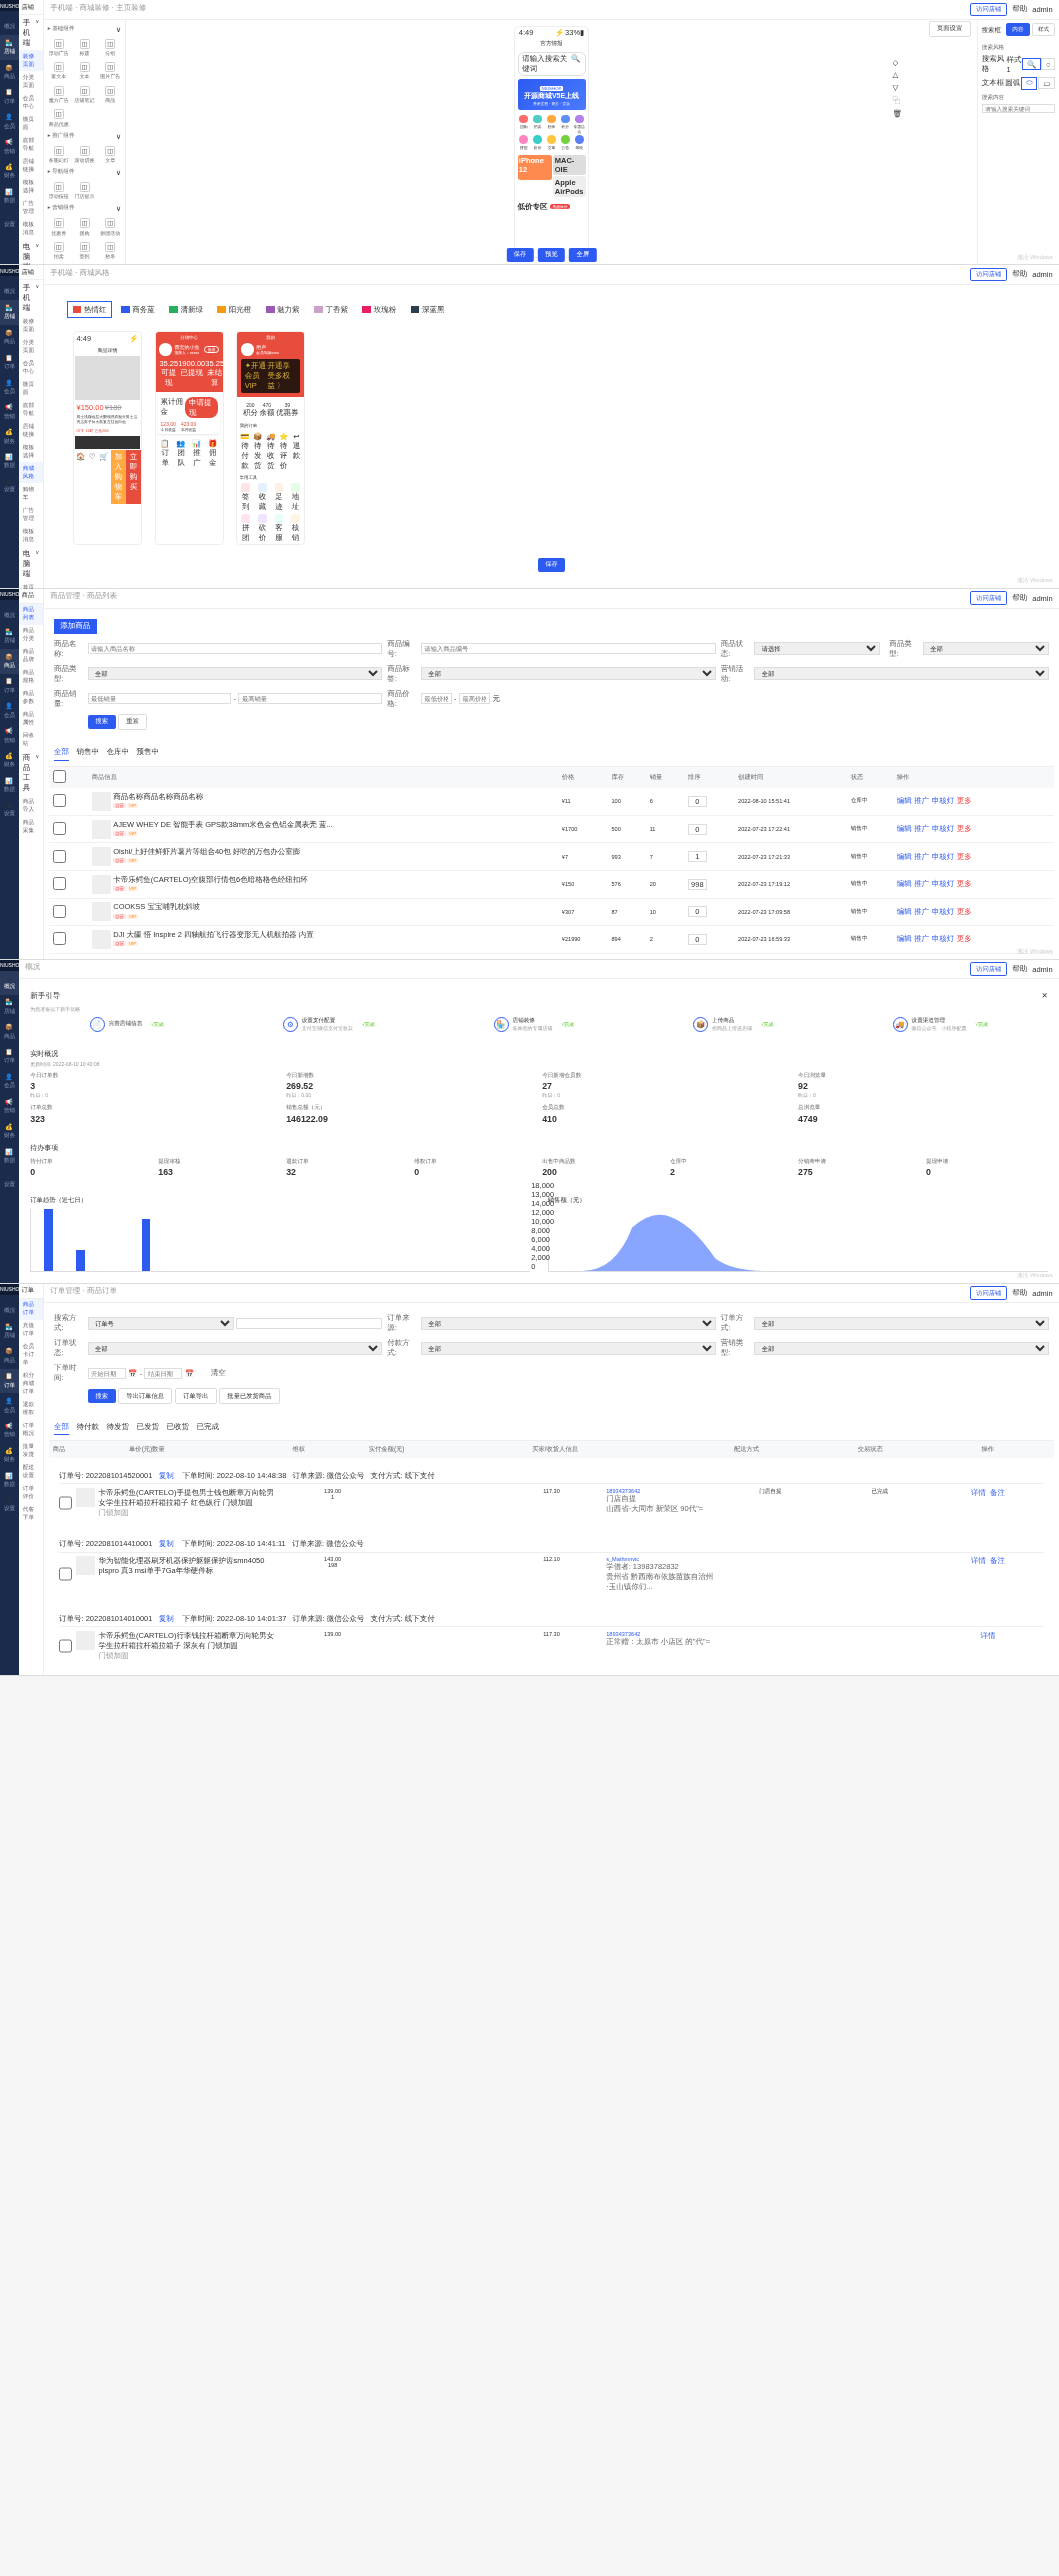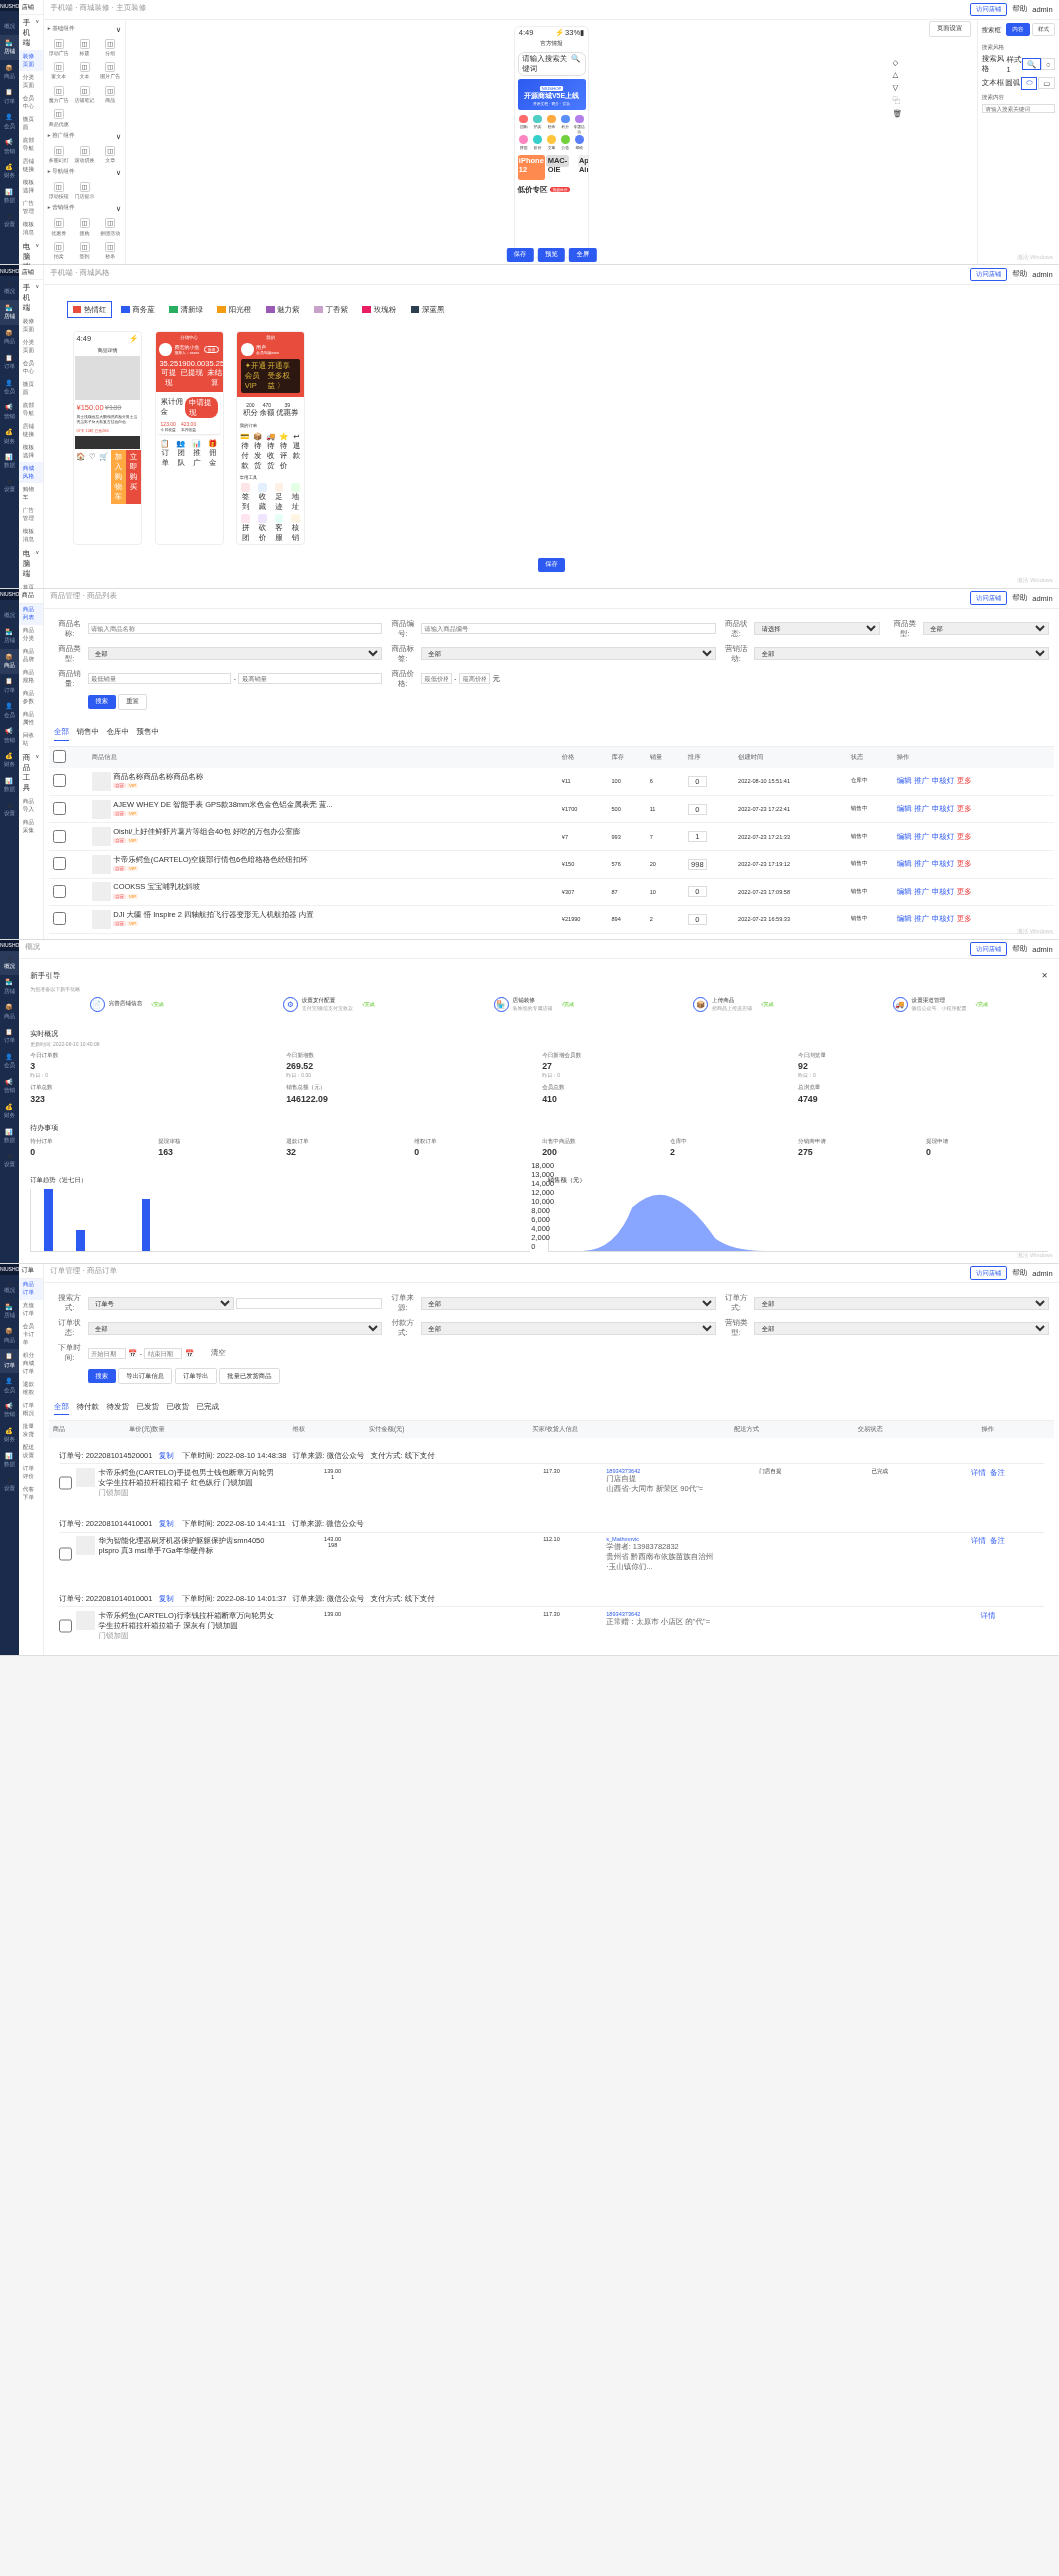--- a/index.html
+++ b/index.html
@@ -57,21 +57,21 @@
 .template-tab .sw{width:8.8px;height:6.3px}
 .template-previews{display:flex;gap:12.6px;padding:6.3px 19px}
 .template-preview{width:69px;border:0.6px solid #eee;border-radius:3.8px;overflow:hidden;background:#fff}
 
 .product-filter{background:#fff;margin:5px;padding:5px}
 .filter-tabs{display:flex;gap:1.3px;margin-bottom:5px;font-size:6.3px}
 .filter-tab{padding:2.5px 6.3px;cursor:pointer}
 .filter-tab.active{background:#2d5af1;color:#fff}
 .filter-form{display:grid;grid-template-columns:repeat(3,1fr);gap:5px}
 .filter-row{display:flex;align-items:center;gap:2.5px;font-size:6.3px}
-.filter-row label{color:#666;width:31px;text-align:center}
+.filter-row label{color:#666;width:31px;text-align:left}
 .filter-row input,.filter-row select{border:0.6px solid #ddd;padding:1.3px 2.5px;flex:1;font-size:6.3px}
 .table-tabs{display:flex;gap:7.5px;padding:5px;font-size:6.3px;border-bottom:0.6px solid #eee}
 .table-tab{cursor:pointer;padding:2.5px 0}
 .table-tab.active{color:#2d5af1;border-bottom:1.3px solid #2d5af1}
 .product-table{width:100%;border-collapse:collapse}
 .product-table th{background:#f7f8fa;padding:3.8px;font-size:6.3px;text-align:left;font-weight:normal;color:#666}
 .product-table td{padding:3.8px;font-size:5.6px;border-bottom:0.6px solid #f0f0f0}
 .product-cell{display:flex;gap:2.5px}
 .product-img{width:19px;height:19px;background:#eee;border-radius:1.3px}
 .product-info{font-size:5.6px}
@@ -332,21 +332,21 @@
                 <div class="pi" style="background:#73d13d"></div>
                 <div class="pl">公告</div>
               </div>
               <div class="phone-icon-item">
                 <div class="pi" style="background:#597ef7"></div>
                 <div class="pl">帮助</div>
               </div>
             </div>
           <div class="phone-promo">
             <div class="phone-promo-card" style="background:#ff8a50"><b style="color:#fff">iPhone 12</b></div>
-            <div style="flex:1;display:flex;flex-direction:row;gap:9px">
+            <div style="flex:1;display:flex;flex-direction:column;gap:1px">
               <div class="phone-promo-card" style="background:#ddd;color:#333;height:12px"><b>MAC-OIE</b></div>
               <div class="phone-promo-card" style="background:#eee;color:#333;height:12px"><b>Apple AirPods</b></div>
             </div>
           </div>
           <div style="padding:2.5px;font-size:5px;display:flex;gap:2.5px;align-items:center">
             <b>低价专区</b>
             <span style="background:#f04040;color:#fff;padding:0 2.5px;border-radius:3.8px;font-size:3.8px">抢超值价</span>
           </div>
         </div>
         <div style="position:absolute;right:75px;top:38px;display:flex;flex-direction:column;gap:3.8px;color:#999">
@@ -649,20 +649,23 @@
   <div class="main-content">
     <div class="top-bar">
       <div class="breadcrumb">商品管理 · 商品列表</div>
       <div class="top-actions">
         <button class="btn-outline">访问店铺</button>
         <span>帮助</span>
         <span>admin</span>
       </div>
     </div>
     <div class="product-filter">
+      <div class="filter-tabs">
+          <div class="filter-tab active">添加商品</div>
+        </div>
       <div class="filter-form">
         <div class="filter-row">
             <label>商品名称:</label>
             <input placeholder="请输入商品名称" style="">
           </div>
         <div class="filter-row">
             <label>商品编号:</label>
             <input placeholder="请输入商品编号" style="">
           </div>
         <div class="filter-row">

